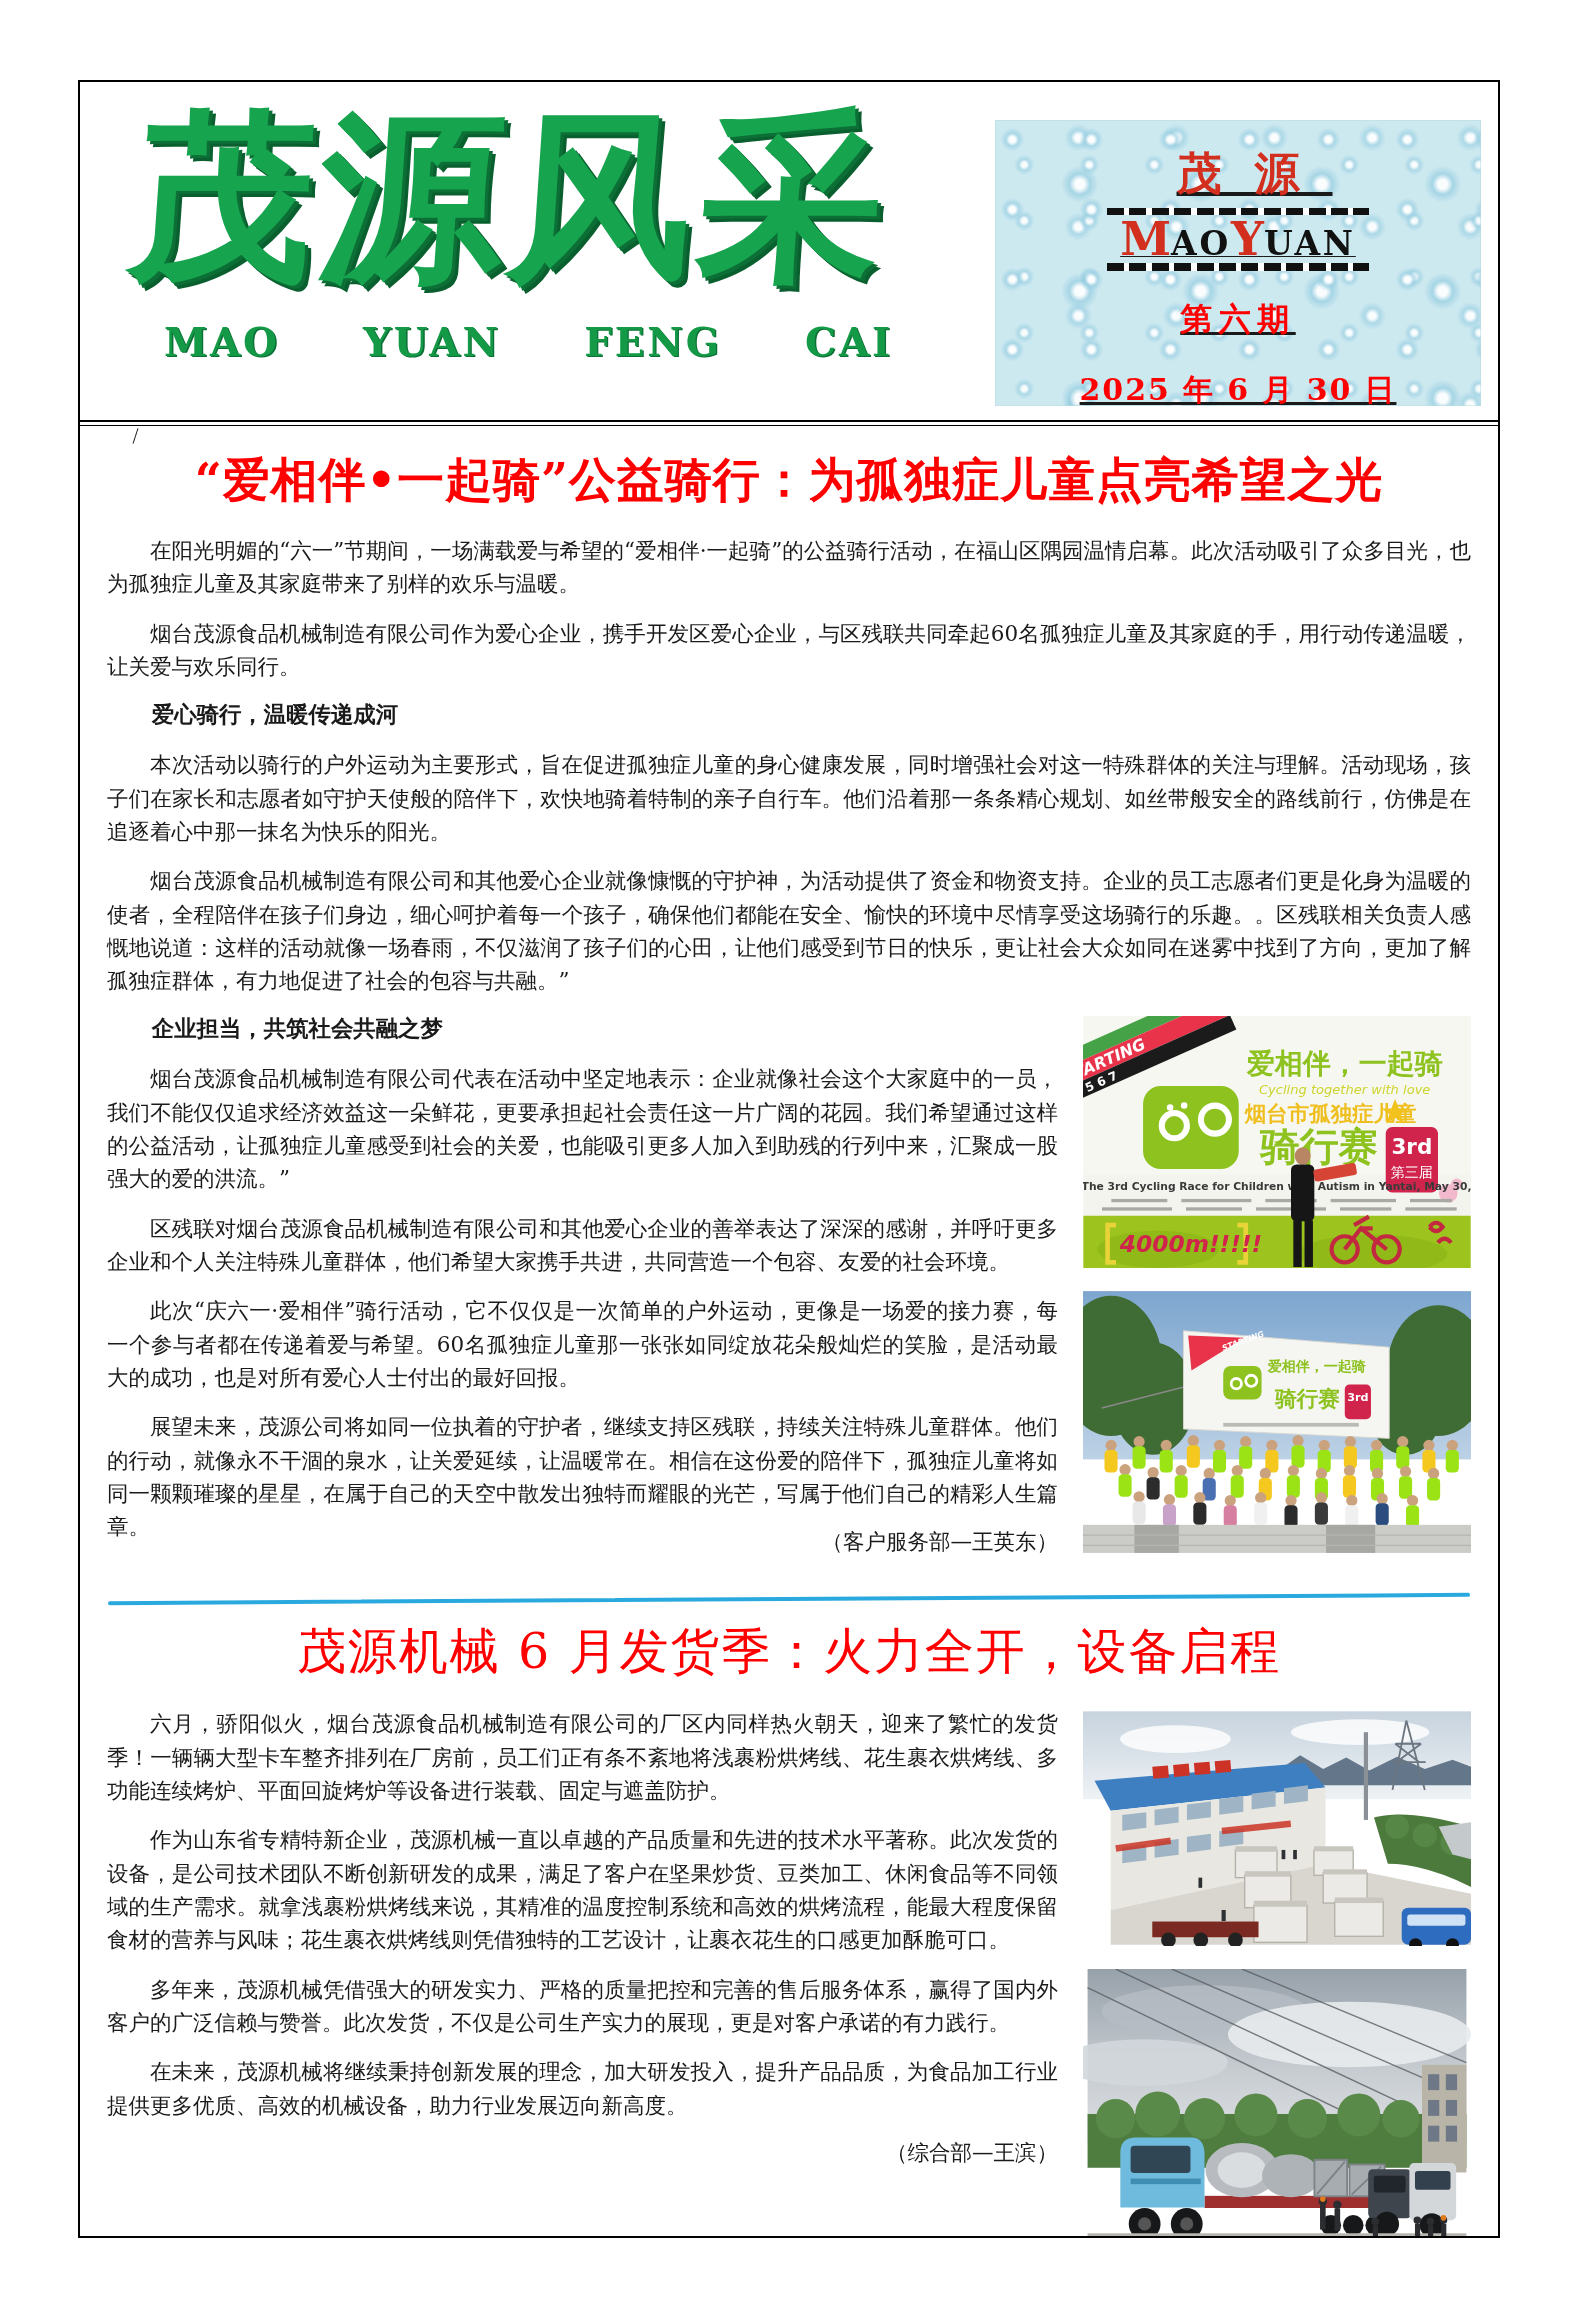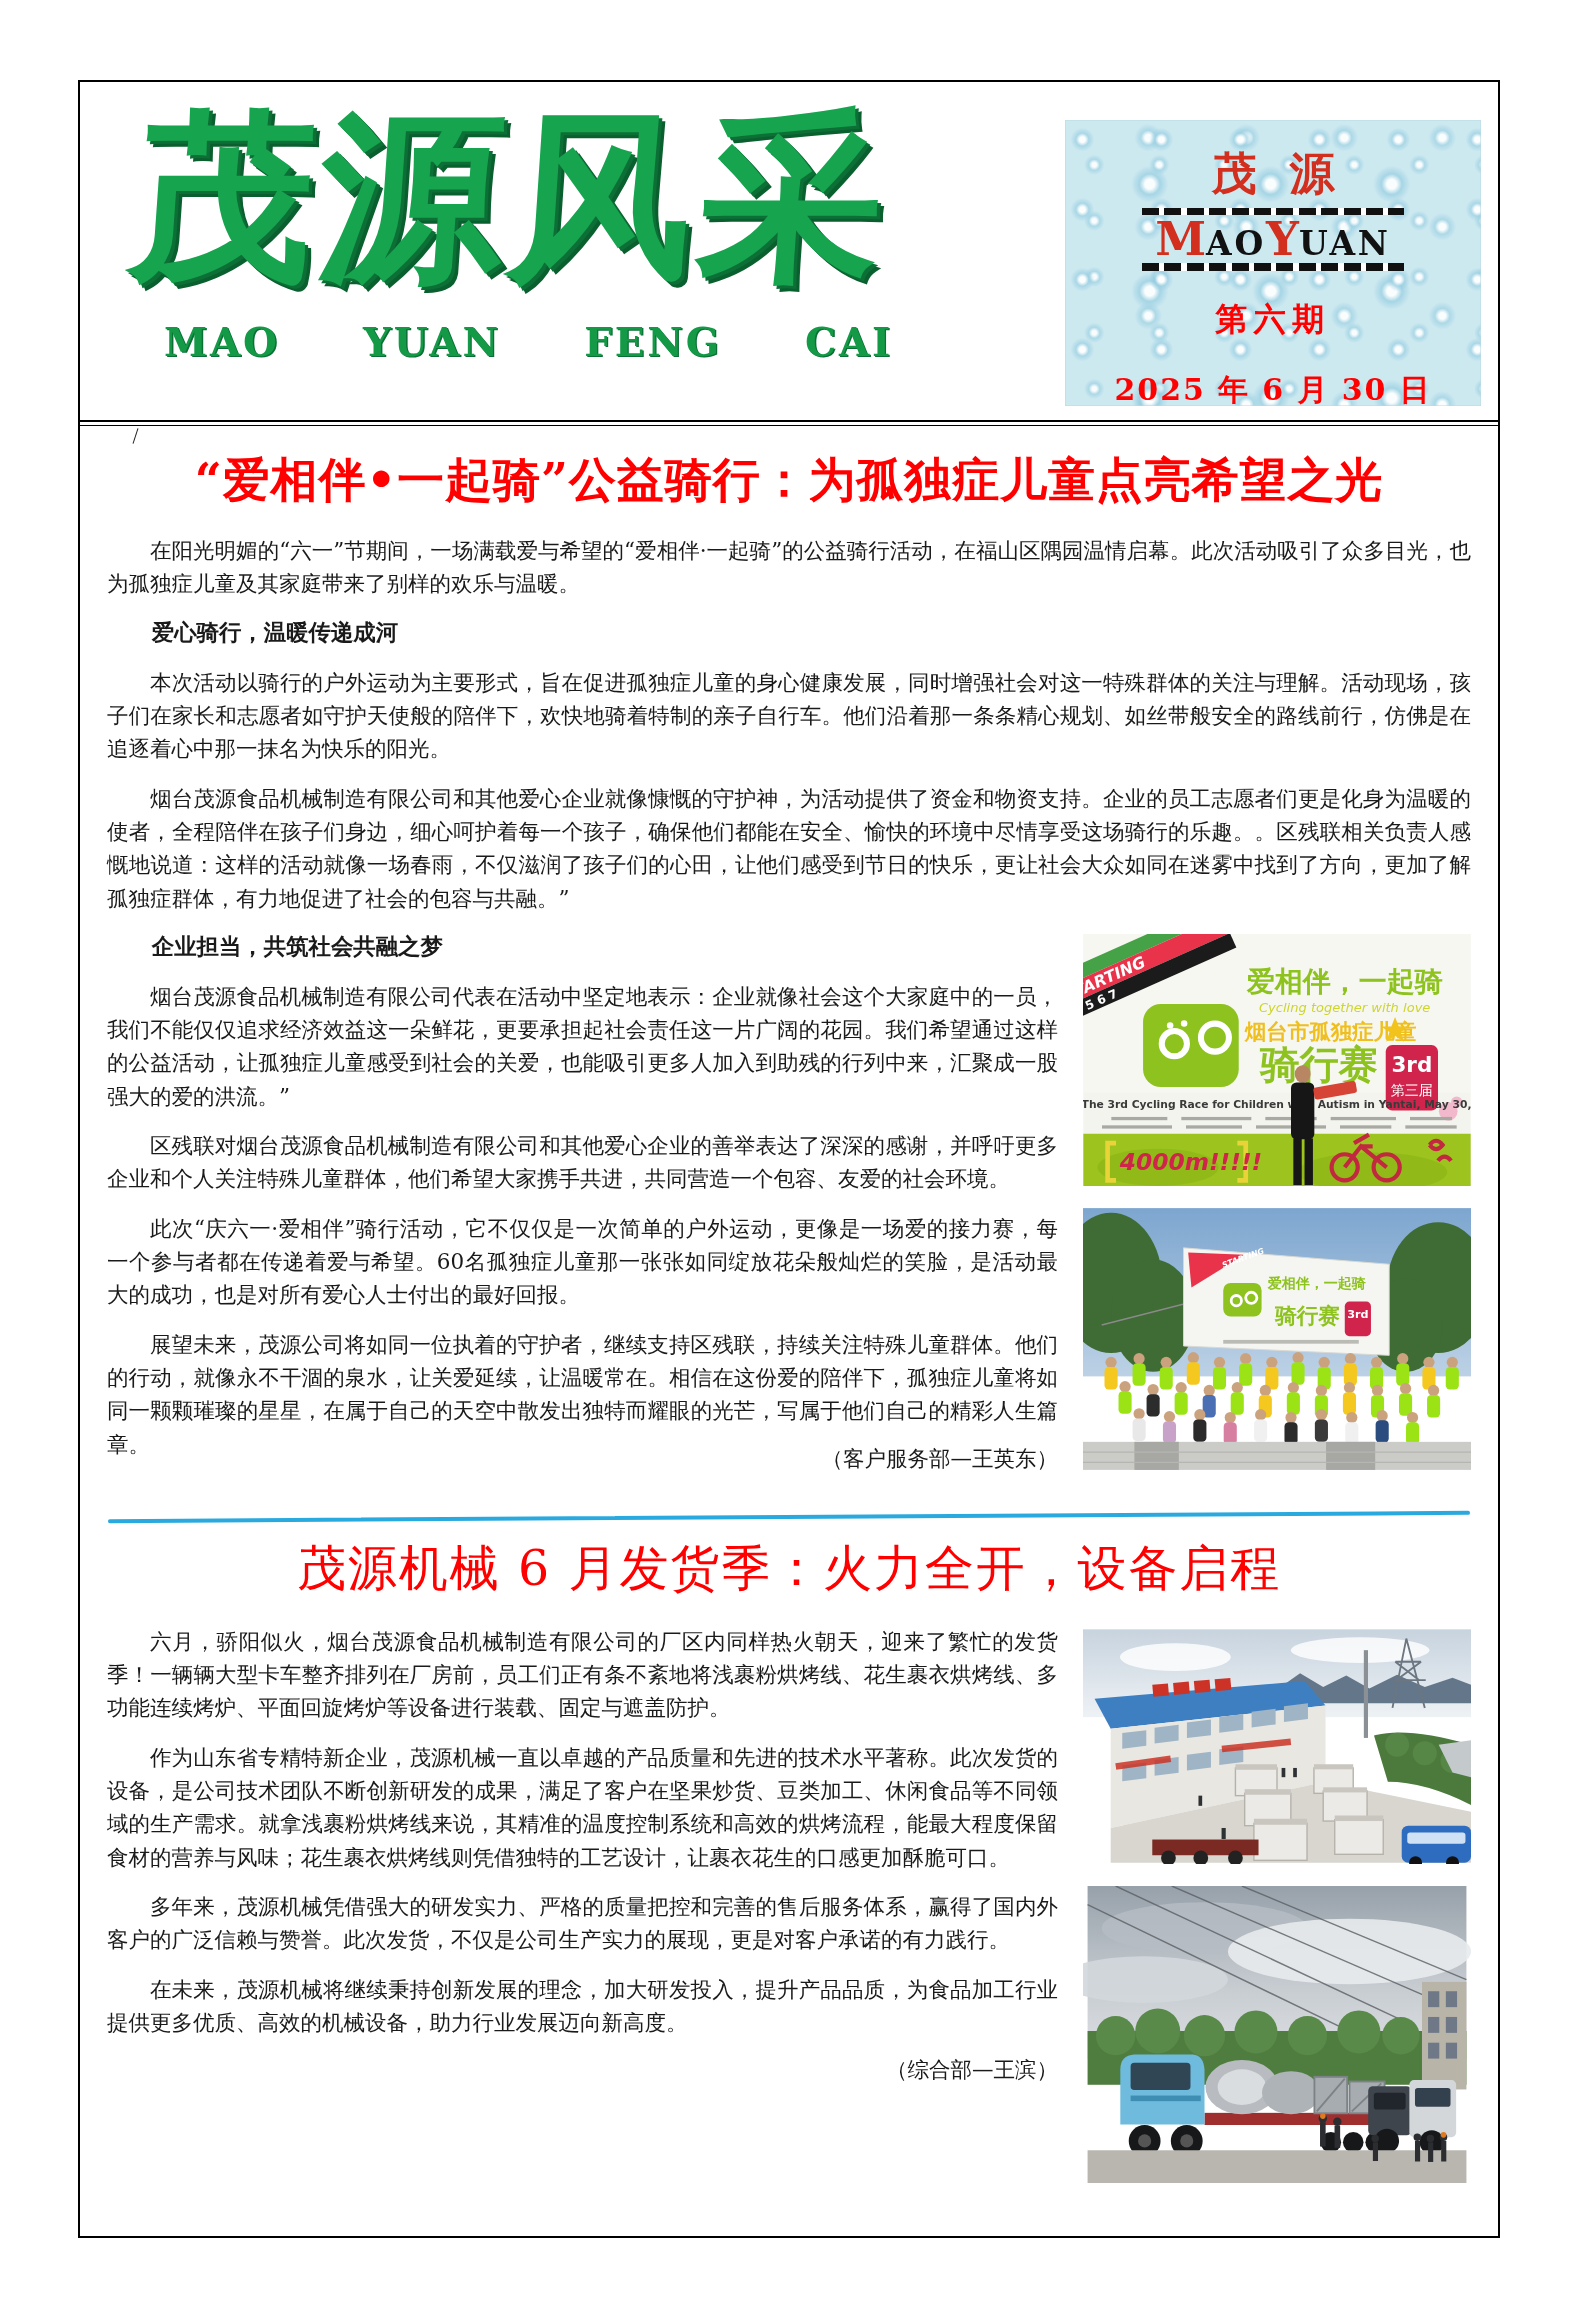--- a/index.html
+++ b/index.html
@@ -18,30 +18,31 @@
     font-size:183px;line-height:1.05;font-weight:bold;color:#17A44E;letter-spacing:6.5px;
     text-shadow:3.3px 2.8px 0 #0c6f36,6.5px 5.6px 0 #0a5f2e;transform:skewX(-4deg);white-space:nowrap;
   }
   .mast-en{
     display:flex;justify-content:space-between;width:729px;margin:26px 0 0 33px;
     font-size:39px;font-weight:bold;color:#149A47;letter-spacing:2.8px;
     text-shadow:1.4px 1.4px 0 #0c6f36;
     gap:28px;
   }
   .info-box{
-    width:416px;height:286px;margin-top:19.6px;flex:0 0 auto;box-sizing:border-box;
+    width:486px;height:286px;margin-top:19.6px;flex:0 0 auto;box-sizing:border-box;
     background-color:#CDE9F0;
     background-image:
       radial-gradient(circle at 22% 28%, rgba(255,255,255,.95) 0 2.8px, rgba(150,205,225,.65) 6.5px, rgba(205,233,240,0) 12px),
       radial-gradient(circle at 70% 60%, rgba(255,255,255,.9) 0 4.7px, rgba(140,200,222,.6) 10.3px, rgba(205,233,240,0) 18.7px),
       radial-gradient(circle at 45% 80%, rgba(255,255,255,.85) 0 2.3px, rgba(150,205,225,.6) 5.6px, rgba(205,233,240,0) 10.3px),
       radial-gradient(circle at 85% 20%, rgba(255,255,255,.9) 0 3.3px, rgba(150,205,225,.6) 7.5px, rgba(205,233,240,0) 14px);
     background-size:79px 70px,121px 107px,65px 56px,98px 89px;
     display:flex;flex-direction:column;align-items:center;
     box-shadow:0 0 0 0.5px #b9d9e2 inset;
+    text-decoration:underline;
   }
   .logo-cn{margin-top:24px;font-size:45px;font-weight:bold;color:#D32F1F;letter-spacing:33px;text-indent:33px;}
   .film{width:262px;margin-top:3.7px;text-align:center;}
   .film-bar{height:7.5px;background:repeating-linear-gradient(90deg,#111 0 17px,#fff 17px 22.4px);}
   .film-word{line-height:1;padding:0.9px 0;white-space:nowrap;}
   .film-word .big{font-size:46px;font-weight:bold;color:#D32F1F;}
   .film-word .small{font-size:33px;font-weight:bold;color:#111;letter-spacing:2.8px;}
   .issue{margin-top:27px;font-size:32px;font-weight:bold;color:#FF0000;letter-spacing:6.5px;}
   .date{margin-top:28px;font-size:30px;color:#FF0000;font-weight:bold;letter-spacing:1.9px;}
   .mast-rule{border-top:2.8px solid #000;border-bottom:1.9px solid #000;height:3.3px;}
@@ -94,20 +95,21 @@
       <div class="issue">第六期</div>
       <div class="date">2025 年 6 月 30 日</div>
     </div>
   </div>
   <div class="mast-rule"></div>
   <div class="stray-mark"></div>
 
   <div class="content">
     <div class="headline1">“爱相伴•一起骑”公益骑行：为孤独症儿童点亮希望之光</div>
     <p class="para">在阳光明媚的“六一”节期间，一场满载爱与希望的“爱相伴·一起骑”的公益骑行活动，在福山区隅园温情启幕。此次活动吸引了众多目光，也为孤独症儿童及其家庭带来了别样的欢乐与温暖。</p>
+    <p class="para">烟台茂源食品机械制造有限公司作为爱心企业，携手开发区爱心企业，与区残联共同牵起60名孤独症儿童及其家庭的手，用行动传递温暖，让关爱与欢乐同行。</p>
     <div class="subhead">爱心骑行，温暖传递成河</div>
     <p class="para">本次活动以骑行的户外运动为主要形式，旨在促进孤独症儿童的身心健康发展，同时增强社会对这一特殊群体的关注与理解。活动现场，孩子们在家长和志愿者如守护天使般的陪伴下，欢快地骑着特制的亲子自行车。他们沿着那一条条精心规划、如丝带般安全的路线前行，仿佛是在追逐着心中那一抹名为快乐的阳光。</p>
     <p class="para">烟台茂源食品机械制造有限公司和其他爱心企业就像慷慨的守护神，为活动提供了资金和物资支持。企业的员工志愿者们更是化身为温暖的使者，全程陪伴在孩子们身边，细心呵护着每一个孩子，确保他们都能在安全、愉快的环境中尽情享受这场骑行的乐趣。。区残联相关负责人感慨地说道：这样的活动就像一场春雨，不仅滋润了孩子们的心田，让他们感受到节日的快乐，更让社会大众如同在迷雾中找到了方向，更加了解孤独症群体，有力地促进了社会的包容与共融。”</p>
 
     <div class="wrap">
       <div class="photo-col">
 
         <div class="figure">
         <svg width="388" height="252" viewBox="0 0 830 540">
           <rect x="0" y="0" width="830" height="540" fill="#f4f4ef"></rect>

